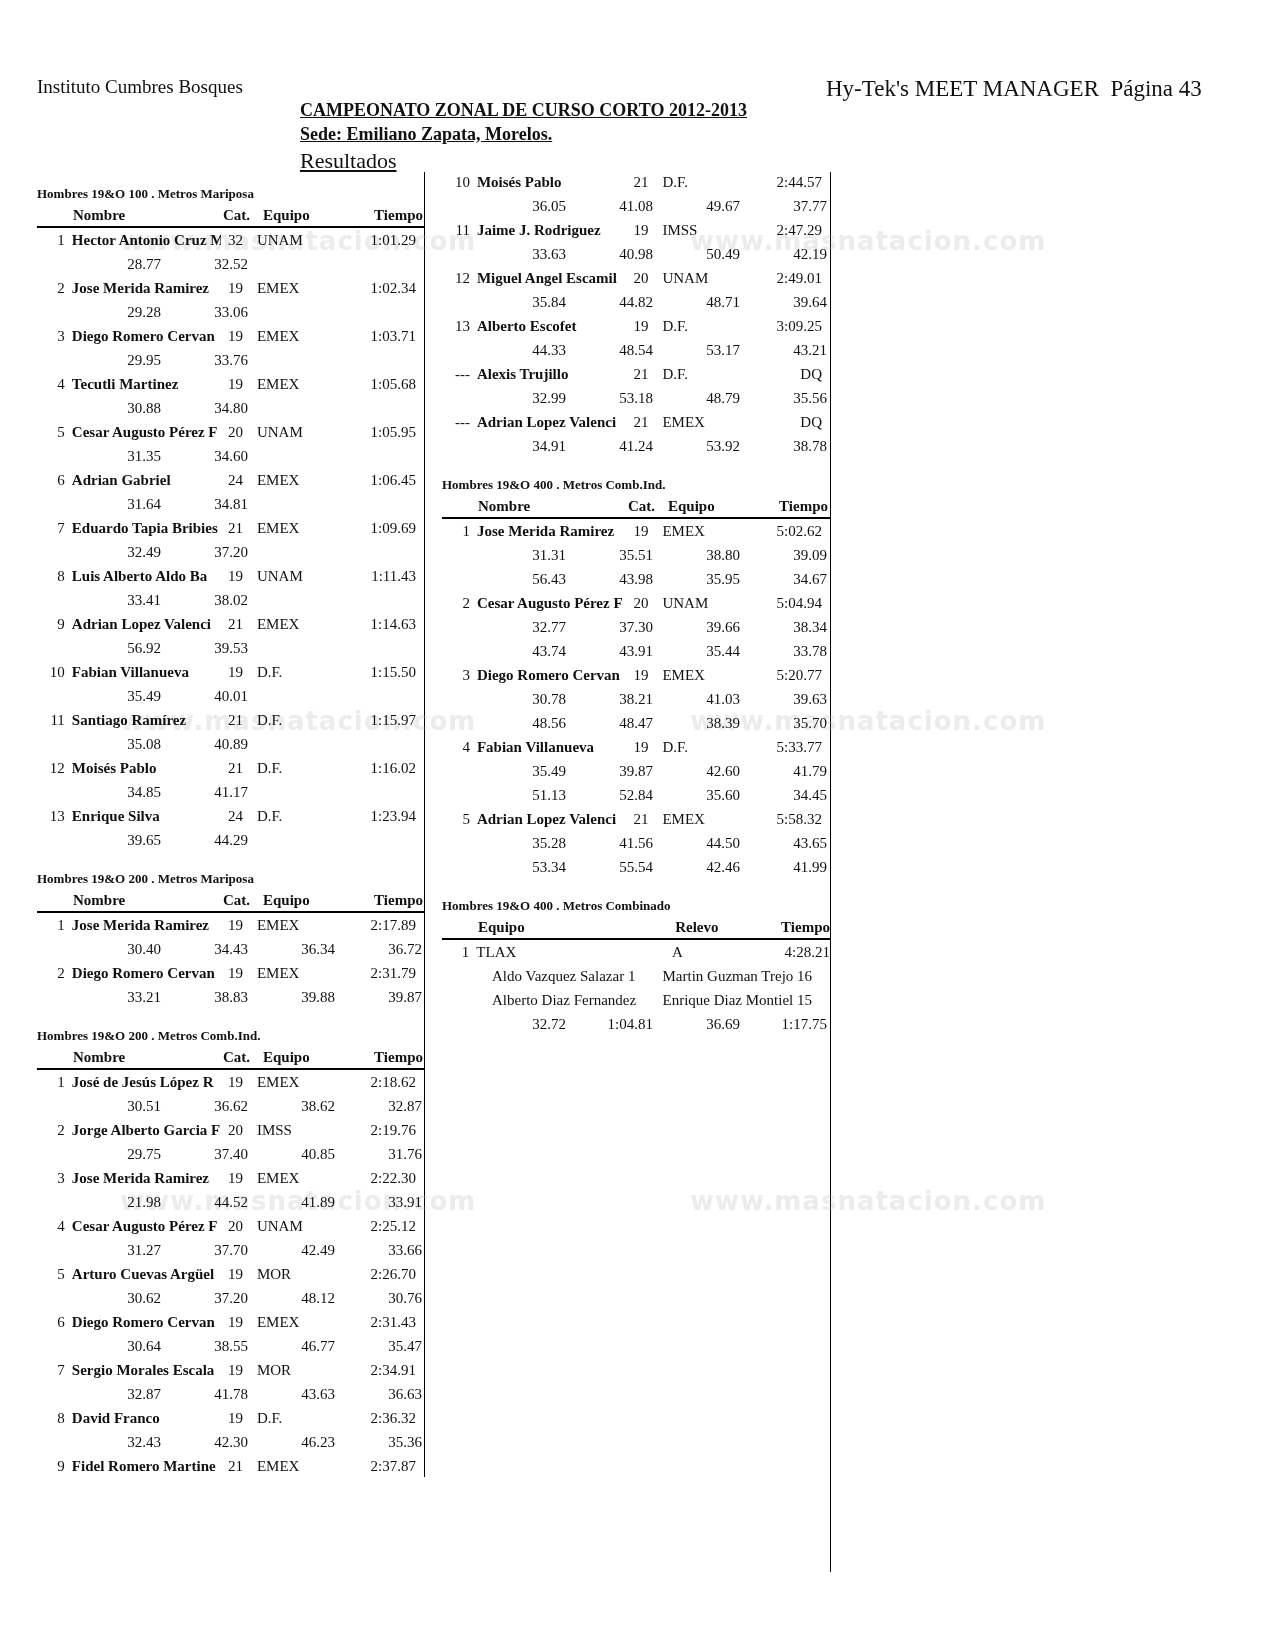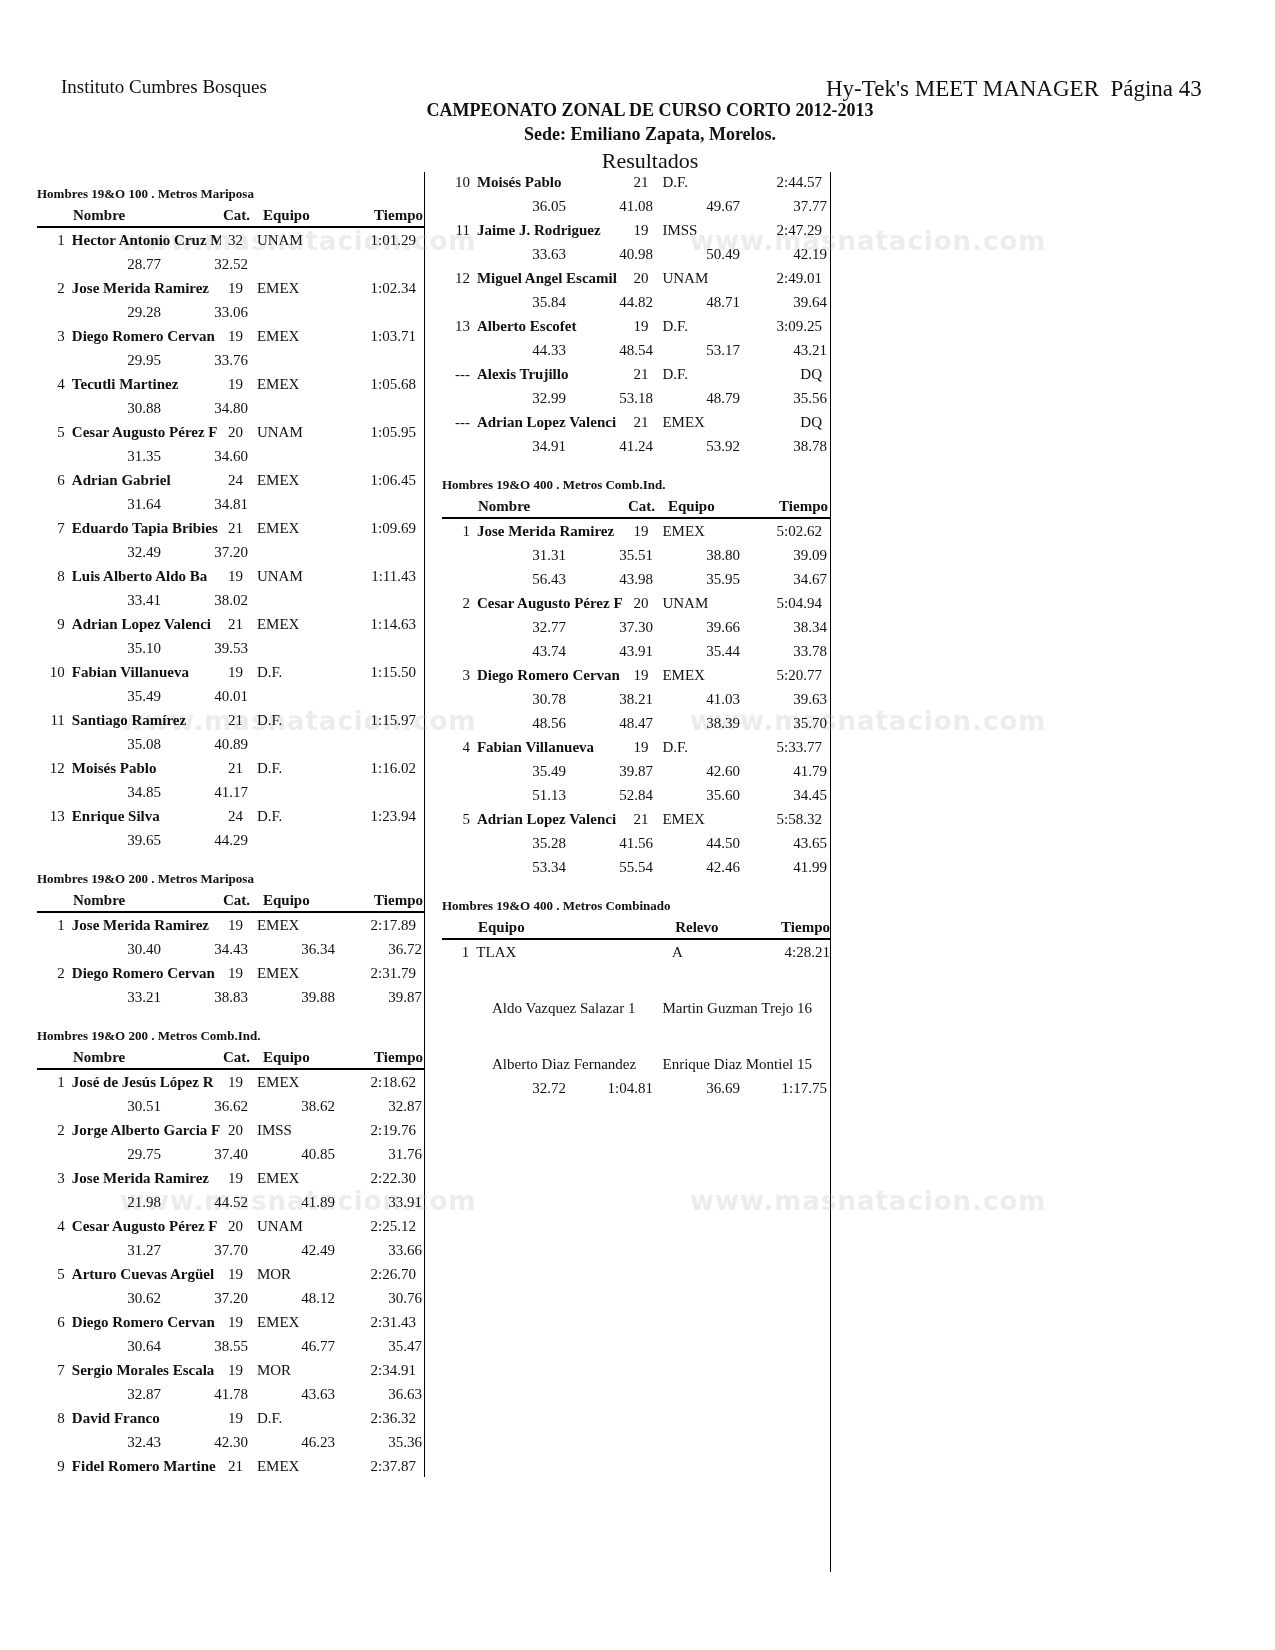--- a/index.html
+++ b/index.html
@@ -1,20 +1,20 @@
 <!DOCTYPE html>
 <html><head>
 <meta charset="utf-8">
 <style>
   html, body { margin: 0; padding: 0; background: #fff; }
   body { width: 1275px; height: 1650px; position: relative; overflow: hidden;
          font-family: "Liberation Serif", "DejaVu Serif", serif; color: #111; }
-  .hdr-left { position: absolute; left: 37px; top: 76px; font-size: 19px; margin-left: 24px; }
+  .hdr-left { position: absolute; left: 37px; top: 76px; font-size: 19px; }
   .hdr-right { position: absolute; left: 826px; top: 76px; font-size: 23px; white-space: pre; }
-  .title { position: absolute; left: 0; width: 1275px; text-align: center; font-weight: bold; font-size: 18px; }
+  .title { position: absolute; left: 0; width: 1275px; text-align: left; font-weight: bold; font-size: 18px; text-decoration: underline; }
   .t1 { top: 100px; left: 300px; width: 700px; }
   .t2 { top: 124px; left: 300px; width: 700px; }
   .t3 { top: 148px; left: 300px; width: 700px; font-weight: normal; font-size: 22px; }
   .col { position: absolute; font-size: 15px; }
   .colA { left: 37px; top: 183px; width: 387px; }
   .colB { left: 442px; top: 170px; width: 388px; }
   .vline { position: absolute; background: #000; width: 1px; }
   .vA { left: 424px; top: 172px; height: 1305px; }
   .vB { left: 830px; top: 172px; height: 1400px; }
   .watermark { position: absolute; font-family: "DejaVu Sans", sans-serif; font-weight: bold; font-size: 26px; color: rgba(180,180,180,0.25); letter-spacing: 1px; pointer-events: none; }
@@ -33,21 +33,21 @@
   .h-time { width: 70px; text-align: right; }
   .splits { display: flex; height: 24px; line-height: 24px; }
   .s { width: 87px; text-align: right; }
   .s:first-child { width: 124px; }
   .relay-head .rh-team { width: 180px; padding-left: 36px; }
   .relay-head .rh-relay { width: 100px; text-align: center; }
   .relay-head .rh-time { width: 90px; text-align: right; }
   .relay-row .r-team { width: 180px; }
   .relay-row .r-relay { width: 100px; padding-left: 20px; }
   .relay-row .r-time { width: 62px; text-align: right; }
-  .swimmers { display: flex; height: 24px; line-height: 24px; white-space: nowrap; margin-top: 32px; }
+  .swimmers { display: flex; height: 24px; line-height: 24px; white-space: nowrap; }
   .sw { width: 172px; overflow: hidden; }
   .sw:first-child { padding-left: 50px; width: 175px; }
 </style>
 </head>
 <body>
 
 <div class="hdr-left">Instituto Cumbres Bosques</div>
 <div class="hdr-right">Hy-Tek's MEET MANAGER  Página 43</div>
 <div class="title t1">CAMPEONATO ZONAL DE CURSO CORTO 2012-2013</div>
 <div class="title t2">Sede: Emiliano Zapata, Morelos.</div>
@@ -161,21 +161,21 @@
         <span class="s">38.02</span>
       </div>
       <div class="row">
         <span class="c-place">9</span>
         <span class="c-name">Adrian Lopez Valenci</span>
         <span class="c-cat">21</span>
         <span class="c-team">EMEX</span>
         <span class="c-time">1:14.63</span>
       </div>
       <div class="splits">
-        <span class="s">35.10</span>
+        <span class="s">56.92</span>
         <span class="s">39.53</span>
       </div>
       <div class="row">
         <span class="c-place">10</span>
         <span class="c-name">Fabian Villanueva</span>
         <span class="c-cat">19</span>
         <span class="c-team">D.F.</span>
         <span class="c-time">1:15.50</span>
       </div>
       <div class="splits">

